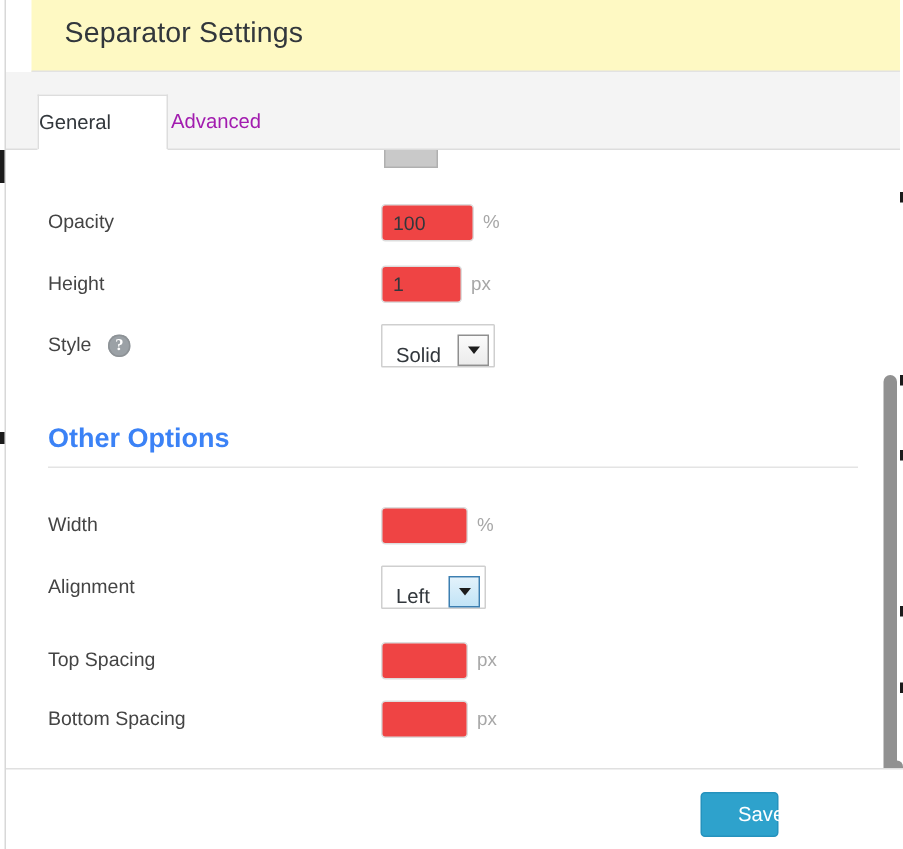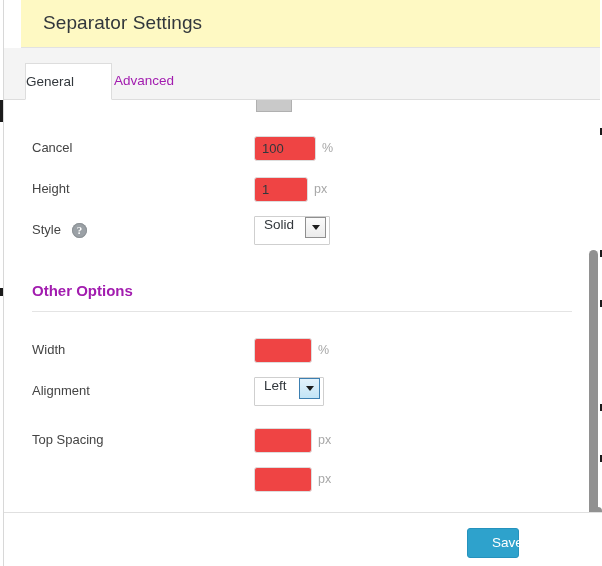--- a/index.html
+++ b/index.html
@@ -170,21 +170,21 @@
 
   
   .sel {
     position: absolute;
     box-sizing: border-box;
     height: 29px;
     border: 1px solid #cfcfcf;
     background: #ffffff;
     border-radius: 1px;
     display: flex;
-    align-items: flex-start;
+    align-items: flex-end;
   }
   .sel-value {
     flex: 1;
     padding-left: 9px;
     font-size: 13.5px;
     color: #32373c;
     white-space: nowrap;
   }
   .sel-arrow {
     width: 21px;
@@ -220,23 +220,23 @@
     background: #c9c9c9;
     border: 1px solid #b0b0b0;
     box-sizing: border-box;
     cursor: pointer;
   }
 
   
   .section-head {
     position: absolute;
     left: 28px;
-    font-size: 15px;
+    font-size: 18px;
     font-weight: bold;
-    color: #a21caf;
+    color: #3b82f6;
     white-space: nowrap;
   }
   .section-rule {
     position: absolute;
     left: 28px;
     width: 540px;
     height: 1px;
     background: #e4e4e4;
   }
 
@@ -344,21 +344,21 @@
     <div class="tab tab-advanced">
       <span>Advanced</span>
     </div>
   </div>
 
   <div class="dlg-body">
 
     <div class="swatch"></div>
 
     <div class="row" style="top:36px;">
-      <div class="row-label">Cancel</div>
+      <div class="row-label">Opacity</div>
       <input class="txt" style="left: 250px; top: 0px; width: 62px;" value="100">
       <div class="unit" style="left:318px;">%</div>
     </div>
 
     <div class="row" style="top:77px;">
       <div class="row-label">Height</div>
       <input class="txt" style="left: 250px; top: 0px; width: 54px;" value="1">
       <div class="unit" style="left:310px;">px</div>
     </div>
 
@@ -392,20 +392,21 @@
       </div>
     </div>
 
     <div class="row" style="top:328px;">
       <div class="row-label">Top Spacing</div>
       <input class="txt" style="left: 250px; top: 0px; width: 58px;" value="">
       <div class="unit" style="left:314px;">px</div>
     </div>
 
     <div class="row" style="top:367px;">
+      <div class="row-label">Bottom Spacing</div>
       <input class="txt" style="left: 250px; top: 0px; width: 58px;" value="">
       <div class="unit" style="left:314px;">px</div>
     </div>
 
   </div>
 
   <div class="scroll-track">
     <div class="scroll-thumb"></div>
   </div>
 

